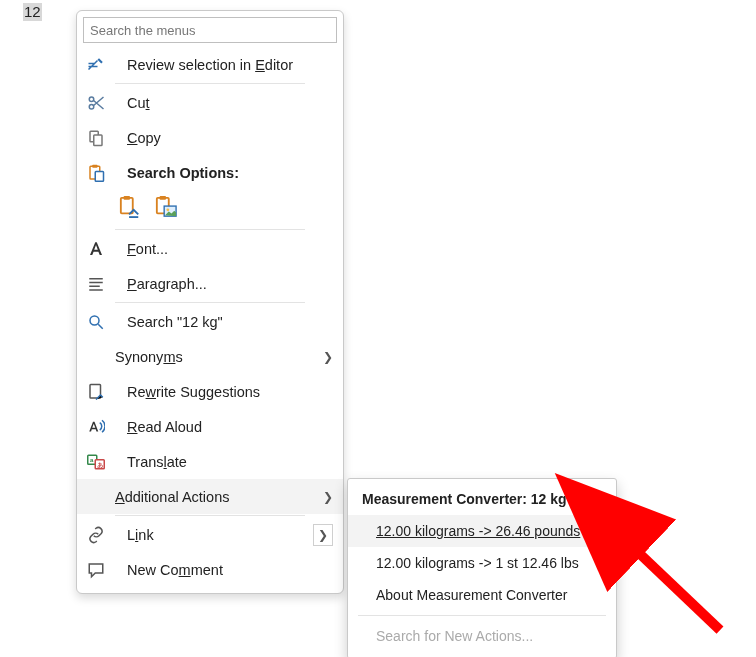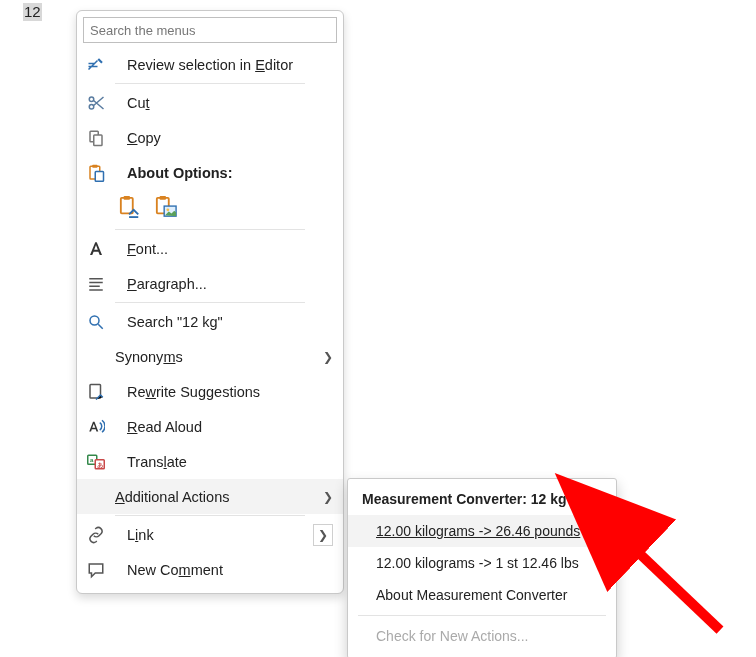--- a/index.html
+++ b/index.html
@@ -74,21 +74,21 @@
     </div>
 
     <div class="item">
       <span class="icon-slot">
         <svg viewBox="0 0 24 24">
             <rect x="4" y="3" width="13" height="17" rx="1" fill="none" stroke="#d98220" stroke-width="2"></rect>
             <rect x="7" y="1" width="7" height="4" rx="1" fill="#d98220"></rect>
             <rect x="11" y="10" width="11" height="13" rx="1" fill="#fff" stroke="#2f6fb0" stroke-width="2"></rect>
           </svg>
       </span>
-      <span class="lbl sub-label">About Options:</span>
+      <span class="lbl sub-label">Search Options:</span>
     </div>
     <div class="paste-row">
       <span class="paste-btn">
         <svg viewBox="0 0 24 24">
             <rect x="2" y="2" width="13" height="17" rx="1" fill="none" stroke="#d98220" stroke-width="2"></rect>
             <rect x="5" y="0" width="7" height="4" rx="1" fill="#d98220"></rect>
             <path stroke="#2f6fb0" stroke-width="2" fill="none" d="M11 20 l5 -5 l5 5"></path>
             <path stroke="#2f6fb0" stroke-width="2" d="M11 23 h10"></path>
           </svg>
       </span>
@@ -201,21 +201,21 @@
       <span class="lbl"><span>New Co<u>m</u>ment</span></span>
     </div>
   </div>
 
   <div class="submenu">
     <div class="header">Measurement Converter: 12 kg</div>
     <div class="sitem hl">12.00 kilograms -&gt; 26.46 pounds</div>
     <div class="sitem">12.00 kilograms -&gt; 1 st 12.46 lbs</div>
     <div class="sitem">About Measurement Converter</div>
     <div class="ssep"></div>
-    <div class="sitem disabled">Check for New Actions...</div>
+    <div class="sitem disabled">Search for New Actions...</div>
   </div>
 
   <svg class="arrow" style="left:590px;top:510px;width:150px;height:140px;overflow:visible">
     <defs>
         <marker id="ah" markerWidth="14" markerHeight="14" refX="3" refY="5" orient="auto">
           <polygon points="0,0 12,5 0,10" fill="#ff0000"></polygon>
         </marker>
       </defs>
     <line x1="130" y1="120" x2="30" y2="25" stroke="#ff0000" stroke-width="10" marker-end="url(#ah)"></line>
   </svg>

